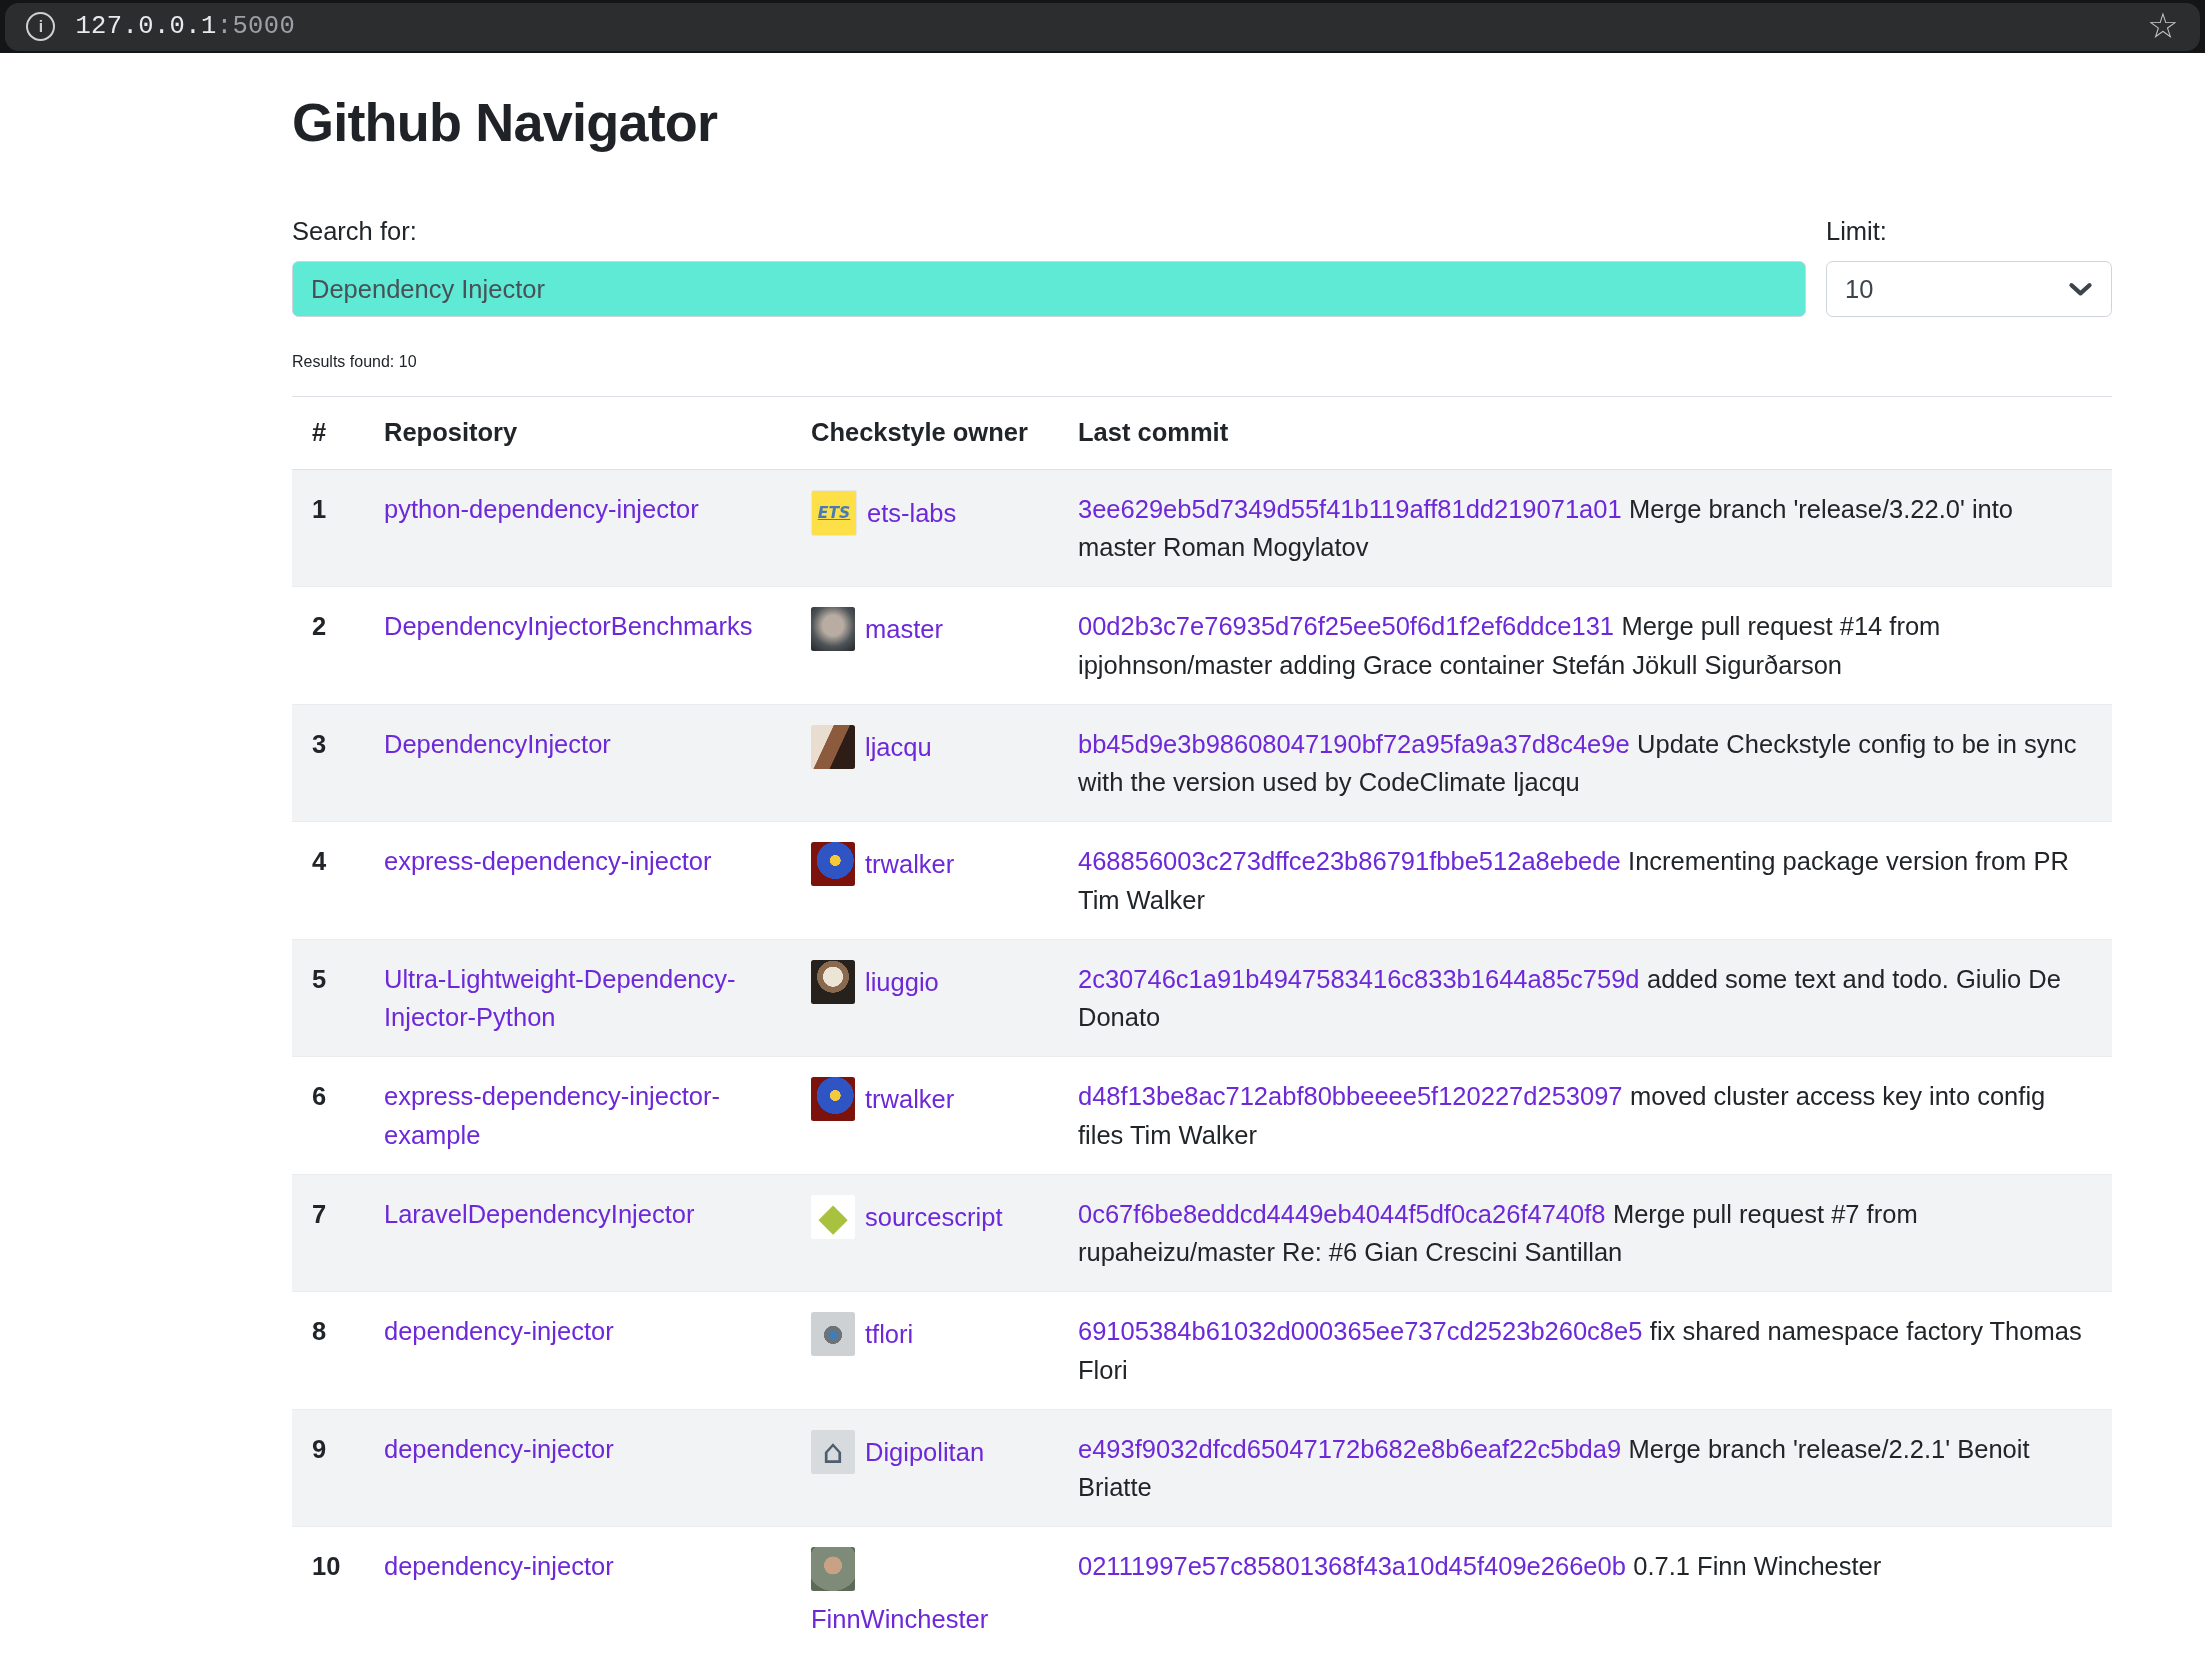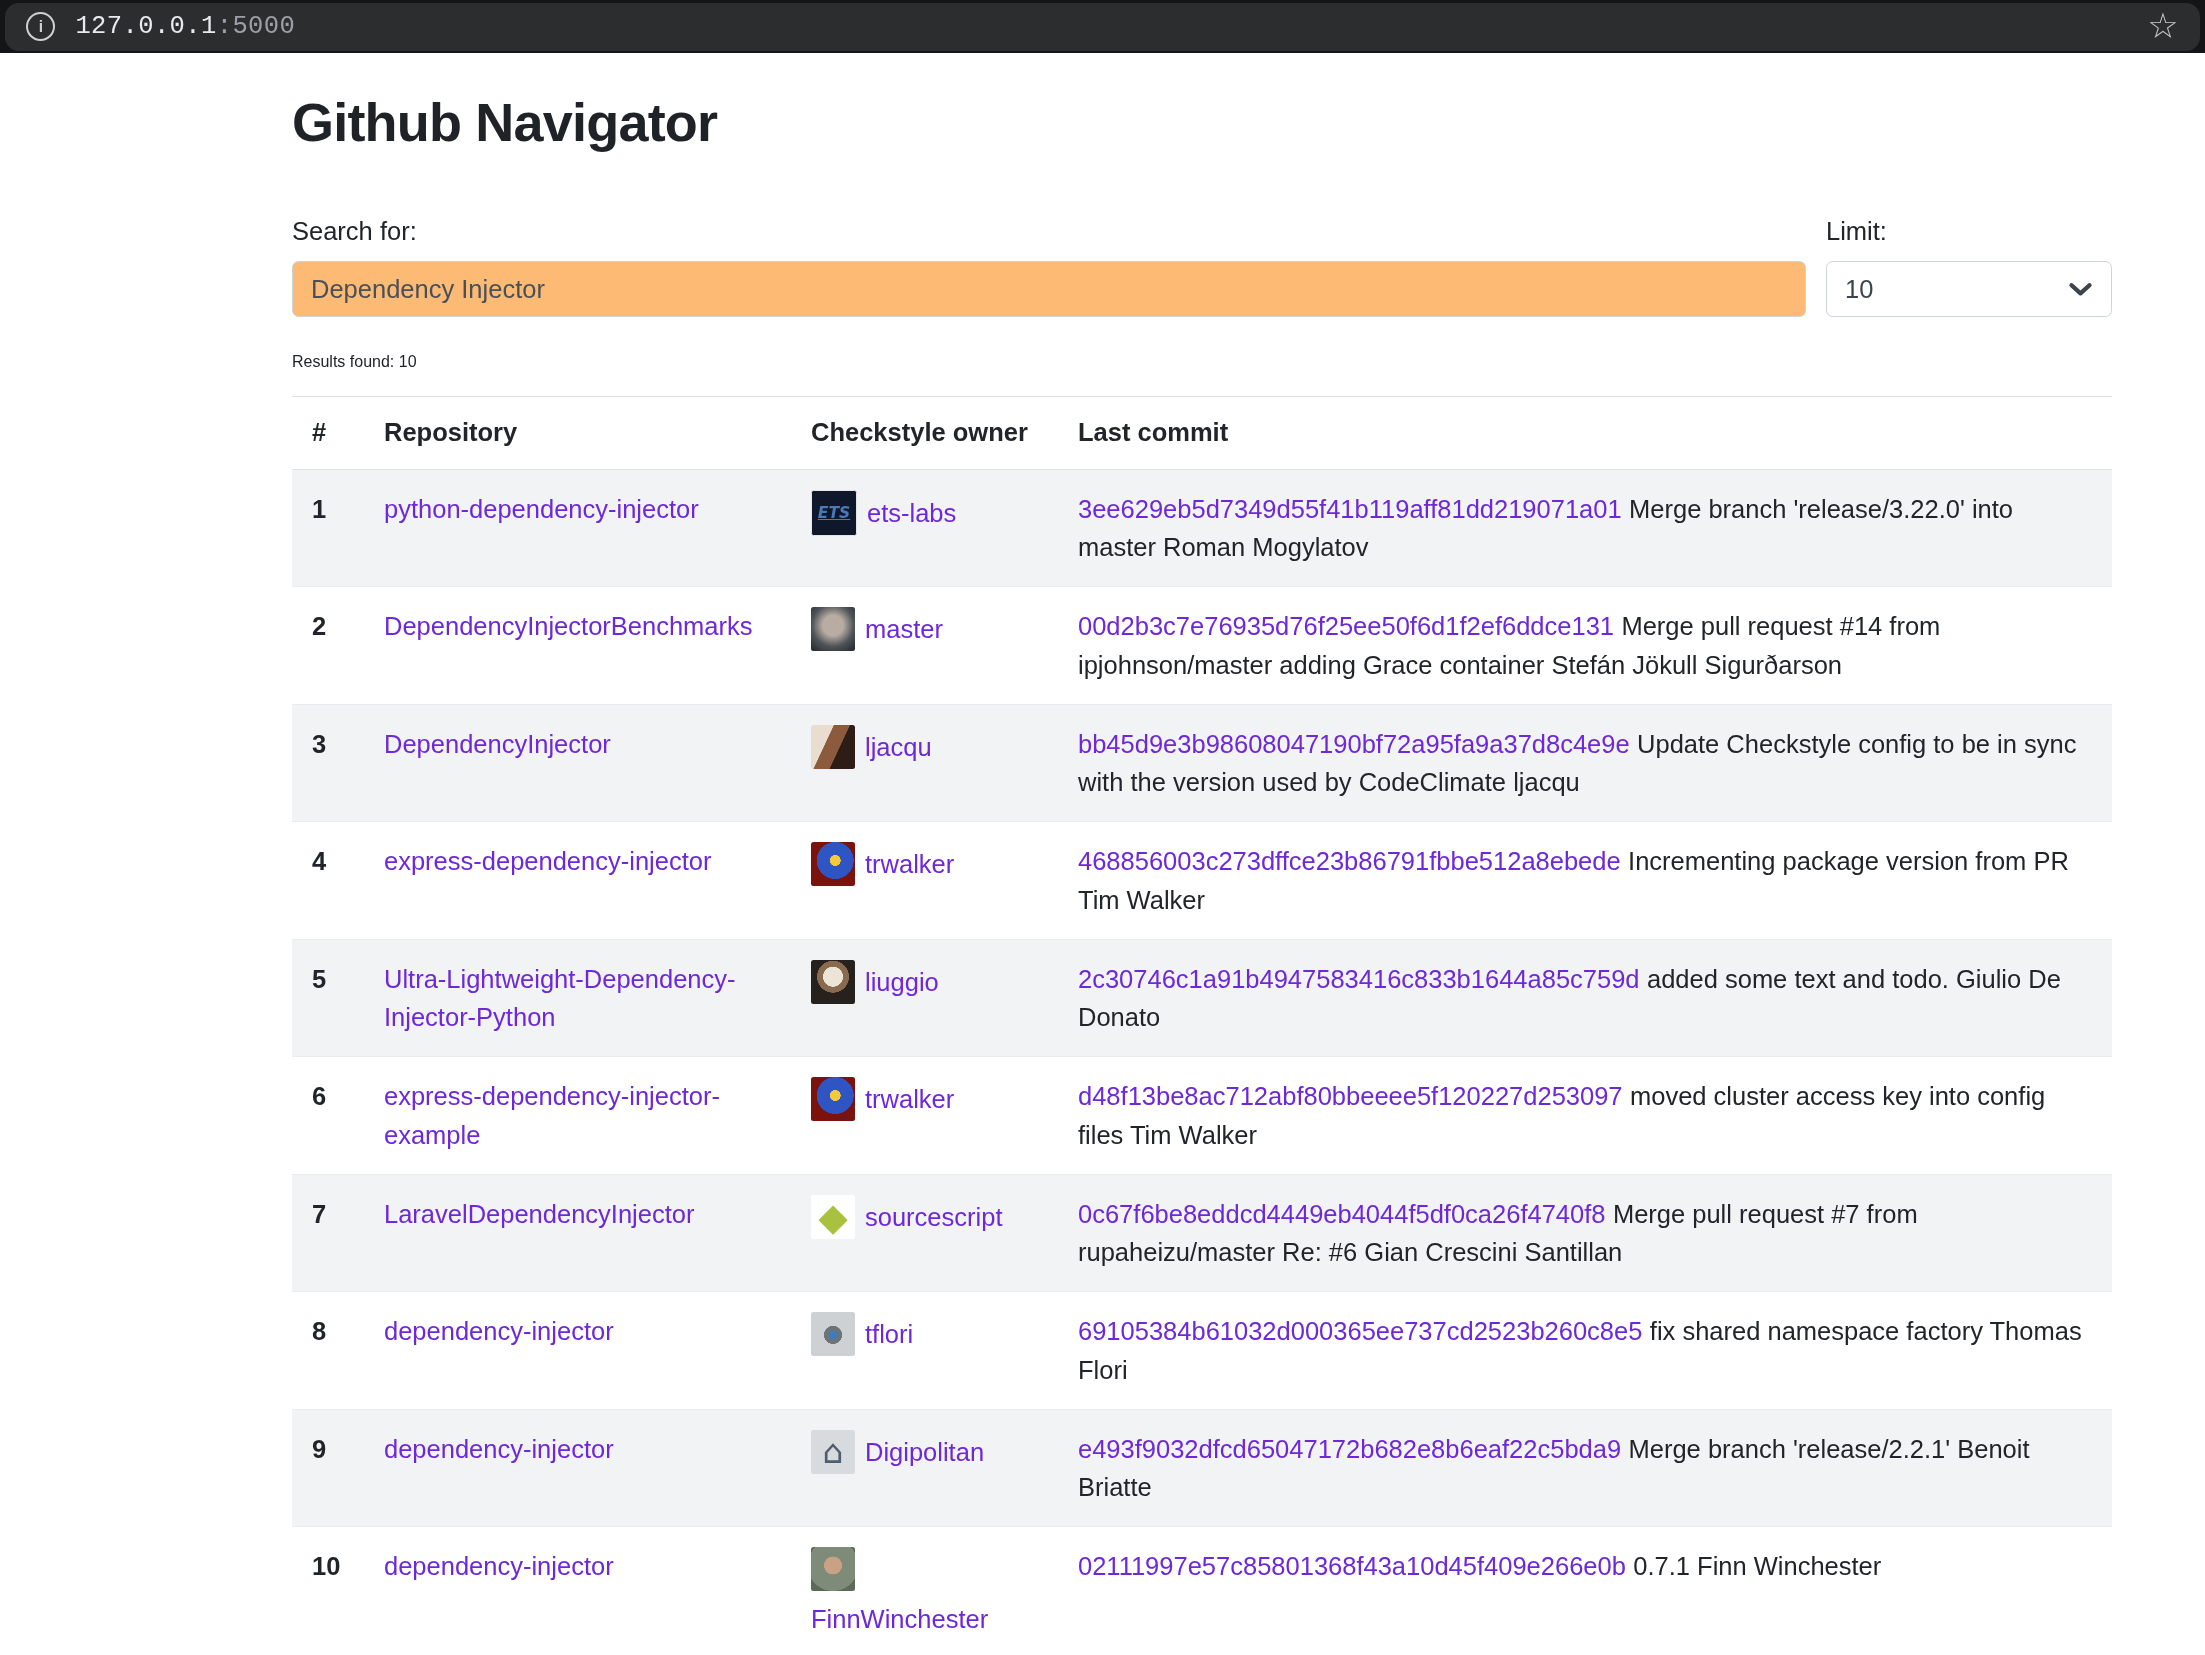--- a/index.html
+++ b/index.html
@@ -34,21 +34,21 @@
     margin:38px 0 0 0;letter-spacing:-0.8px;
   }
   .form-row{display:flex;margin-top:64px;}
   .search-col{flex:1 1 auto;}
   .limit-col{width:286px;margin-left:20px;flex:0 0 auto;}
   .field-label{display:block;font-size:25.5px;margin-bottom:15px;color:#212529;}
   .text-input{
     width:100%;height:56px;box-sizing:border-box;
     border:1.6px solid #ced4da;border-radius:6.6px;
     font-size:25.5px;color:#495057;padding:0 18px;outline:none;
-    font-family:"Liberation Sans","DejaVu Sans",sans-serif;background:#fdba74;
+    font-family:"Liberation Sans","DejaVu Sans",sans-serif;background:#5eead4;
   }
   .select{
     height:56px;box-sizing:border-box;border:1.6px solid #ced4da;border-radius:6.6px;
     display:flex;align-items:center;padding:0 18px;color:#3d444b;font-size:25.5px;
     background:#fff;cursor:default;
   }
   .select .chev{margin-left:auto;}
   .results-text{margin-top:36px;font-size:16px;color:#212529;}
   
   table.results{
@@ -124,21 +124,21 @@
         <th>#</th>
         <th>Repository</th>
         <th class="owner-h">Checkstyle owner</th>
         <th>Last commit</th>
       </tr>
     </thead>
     <tbody>
       <tr>
         <td class="num">1</td>
         <td><a>python-dependency-injector</a></td>
-        <td class="owner-c"><span class="avatar" style="background:#0f172a;border:0.8px solid #e6e6e6"><span class="avatar-glyph" style="color:#4a7ab5;font-weight:bold;font-style:italic;text-decoration:underline;font-size:15.6px">ETS</span></span><a class="owner-link">ets-labs</a></td>
+        <td class="owner-c"><span class="avatar" style="background:#fde047;border:0.8px solid #e6e6e6"><span class="avatar-glyph" style="color:#4a7ab5;font-weight:bold;font-style:italic;text-decoration:underline;font-size:15.6px">ETS</span></span><a class="owner-link">ets-labs</a></td>
         <td><a class="hash">3ee629eb5d7349d55f41b119aff81dd219071a01</a><span class="msg">Merge branch 'release/3.22.0' into master Roman Mogylatov</span></td>
       </tr>
       <tr>
         <td class="num">2</td>
         <td><a>DependencyInjectorBenchmarks</a></td>
         <td class="owner-c"><span class="avatar" style="background:radial-gradient(circle at 50% 42%,#b9ada3 0 30%,#4e5458 62%,#23262a 100%)"><span class="avatar-glyph" style=""></span></span><a class="owner-link">master</a></td>
         <td><a class="hash">00d2b3c7e76935d76f25ee50f6d1f2ef6ddce131</a><span class="msg">Merge pull request #14 from ipjohnson/master adding Grace container Stefán Jökull Sigurðarson</span></td>
       </tr>
       <tr>
         <td class="num">3</td>

